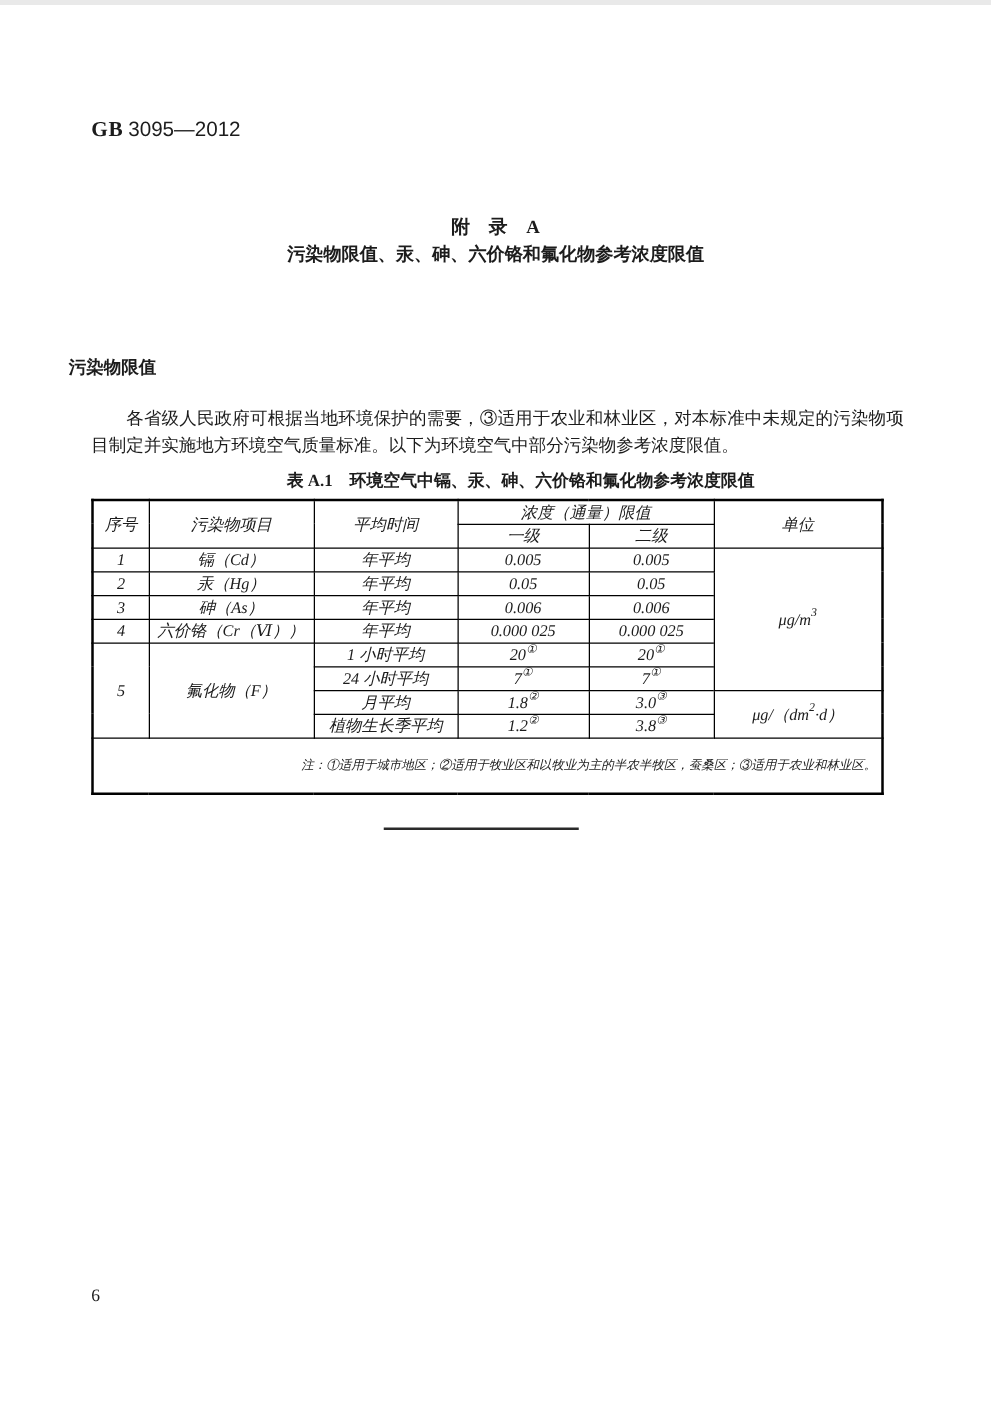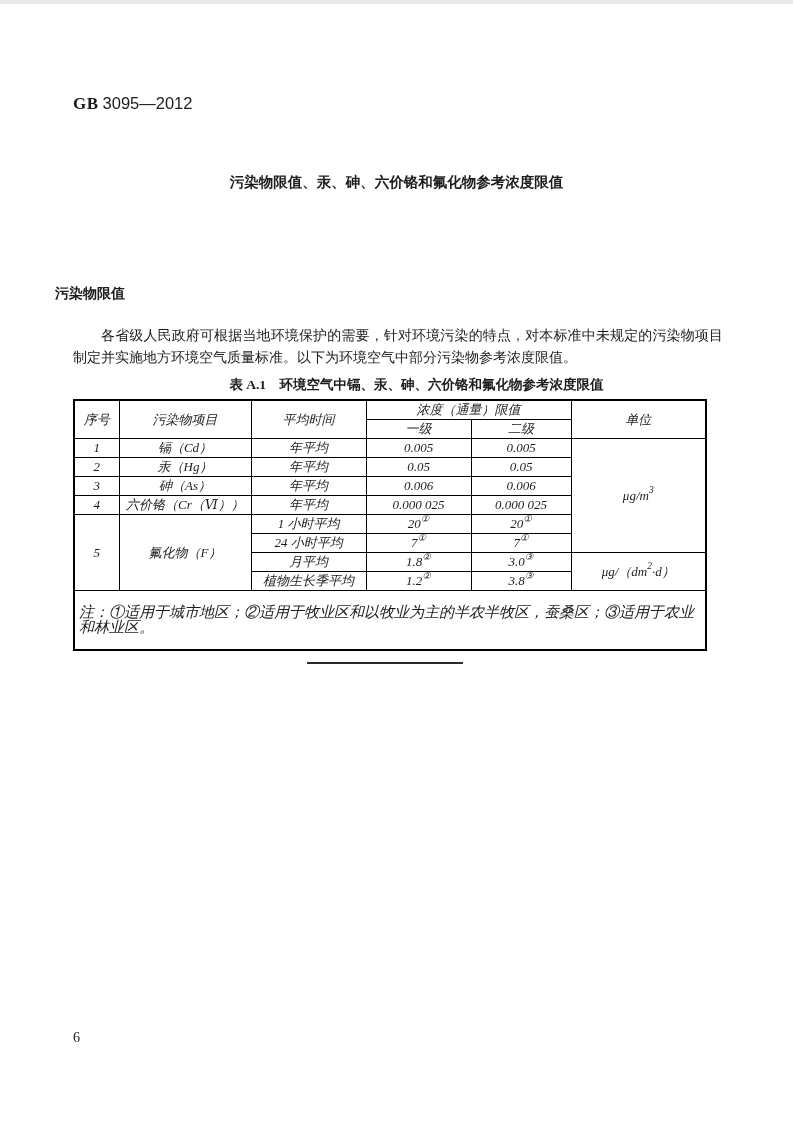--- a/index.html
+++ b/index.html
@@ -49,21 +49,21 @@
   }
   table.limits th, table.limits td {
     border:1px solid #000;
     text-align:center; vertical-align:middle;
     font-weight:400;
     height:19px; line-height:15px;
     padding:1px 2px;
   }
   table.limits th { height:19px; }
   table.limits td.note-cell {
-    text-align:left; font-size:15px; padding:14px 4px; height:20px;
+    text-align:right; font-size:10px; padding:14px 4px; height:20px;
   }
   table.limits sup {
     font-size:9.5px; line-height:0; position:relative; top:-1px;
   }
   .unit-cell sup { font-size:9.5px; }
   .end-line {
     position:absolute; left:307px; top:658px;
     width:156px; height:2px; background:#2a2a2a;
   }
   .page-number {
@@ -74,26 +74,27 @@
 </head>
 <body>
 
 <div class="page">
 
   <div class="doc-code">
     <span class="gb">GB</span><span class="num">3095—2012</span>
   </div>
 
   <div class="appendix-block">
+    <div class="appendix-title">附　录　A</div>
     <div class="appendix-heading">污染物限值、汞、砷、六价铬和氟化物参考浓度限值</div>
   </div>
 
   <div class="section-heading">污染物限值</div>
 
-  <div class="body-paragraph">各省级人民政府可根据当地环境保护的需要，针对环境污染的特点，对本标准中未规定的污染物项目制定并实施地方环境空气质量标准。以下为环境空气中部分污染物参考浓度限值。</div>
+  <div class="body-paragraph">各省级人民政府可根据当地环境保护的需要，③适用于农业和林业区，对本标准中未规定的污染物项目制定并实施地方环境空气质量标准。以下为环境空气中部分污染物参考浓度限值。</div>
 
   <div class="table-caption">表 A.1　环境空气中镉、汞、砷、六价铬和氟化物参考浓度限值</div>
 
   <table class="limits">
     <colgroup>
       <col style="width:45px">
         <col style="width:132px">
         <col style="width:115px">
       <col style="width:105px">
         <col style="width:100px">

